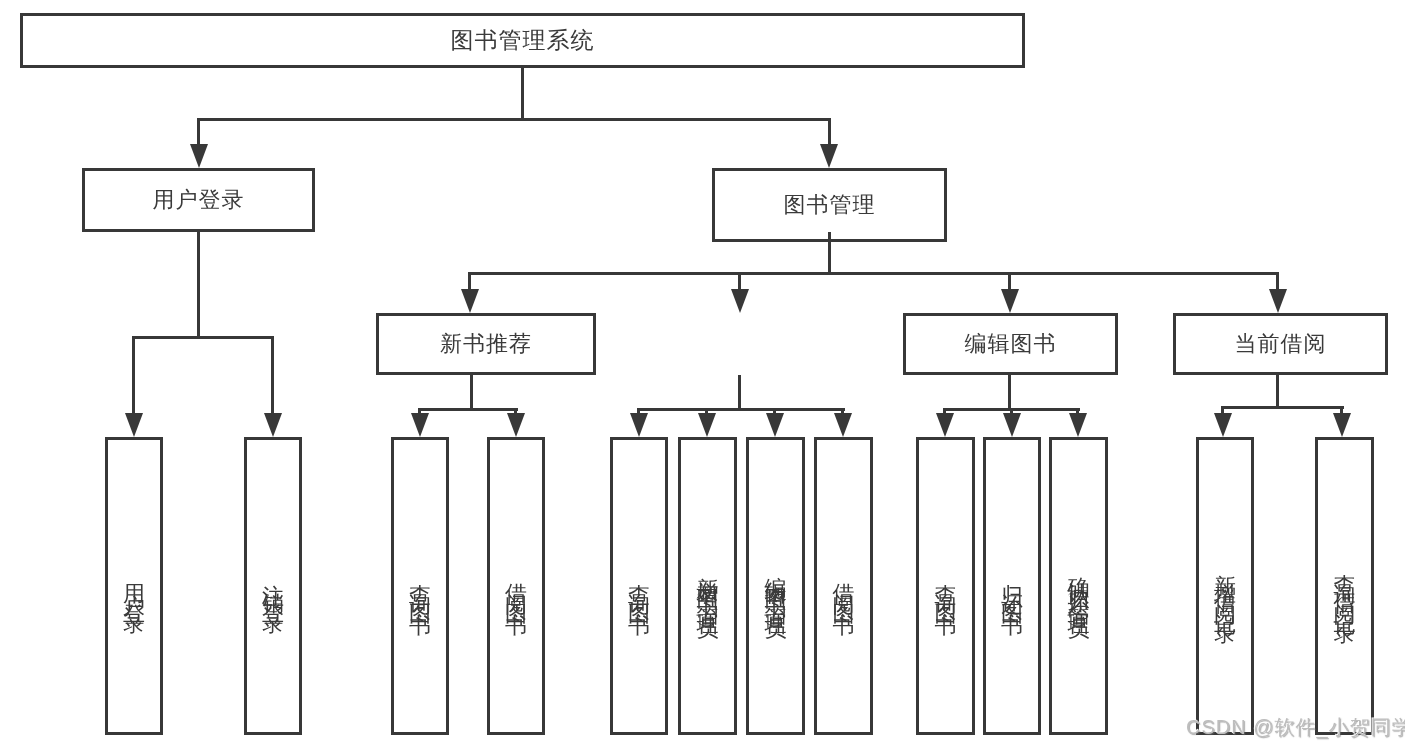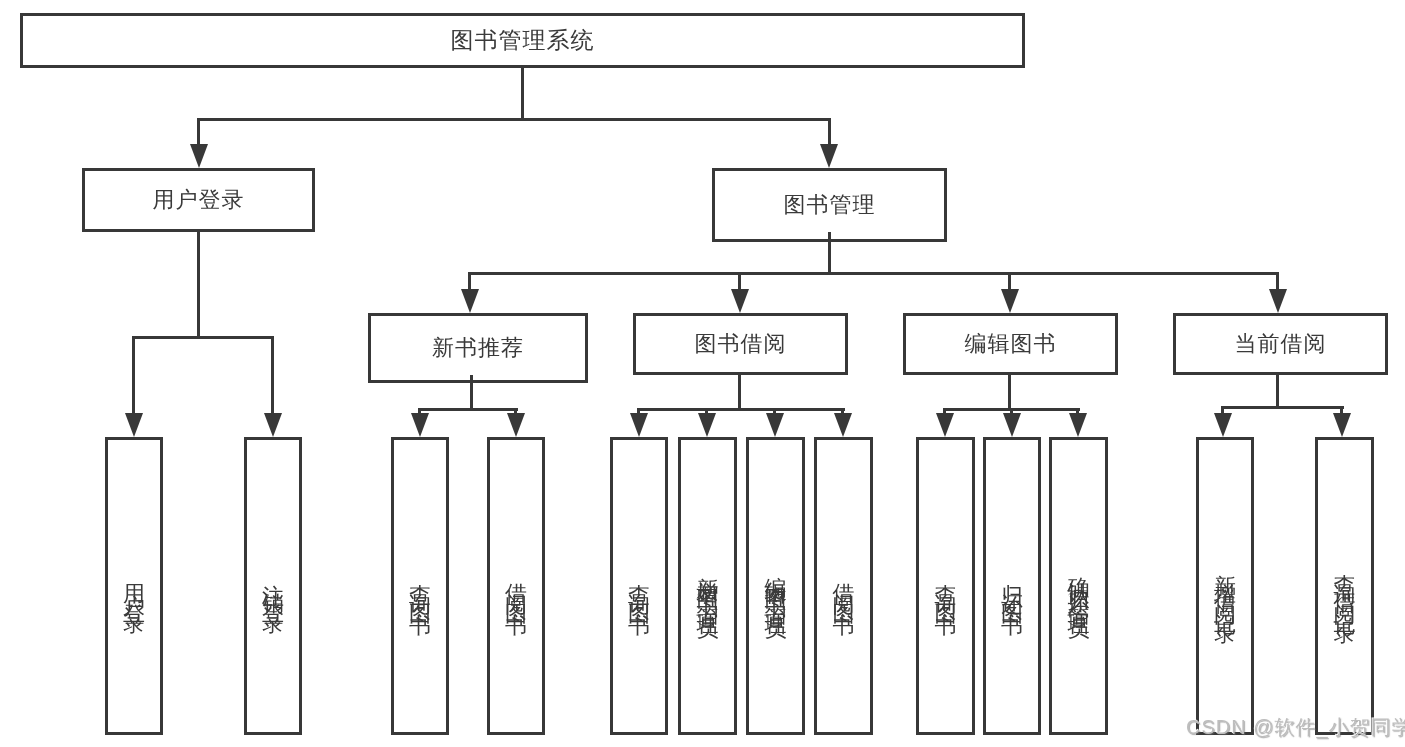--- a/index.html
+++ b/index.html
@@ -40,25 +40,22 @@
     <span class="hlabel">图书管理系统</span>
   </div>
 
   <div class="box" style="left:82px;top:168px;width:233px;height:64px;">
     <span class="hlabel">用户登录</span>
   </div>
   <div class="box" style="left:712px;top:168px;width:235px;height:74px;">
     <span class="hlabel">图书管理</span>
   </div>
 
-  <div class="box" style="left:368px;top:313px;width:220px;height:70px;">
+  <div class="box" style="left:376px;top:313px;width:220px;height:62px;">
     <span class="hlabel">新书推荐</span>
-  </div>
-  <div class="box" style="left:633px;top:313px;width:215px;height:62px;">
-    <span class="hlabel">图书借阅</span>
   </div>
   <div class="box" style="left:903px;top:313px;width:215px;height:62px;">
     <span class="hlabel">编辑图书</span>
   </div>
   <div class="box" style="left:1173px;top:313px;width:215px;height:62px;">
     <span class="hlabel">当前借阅</span>
   </div>
 
   <div class="box leaf" style="left:105px;top:437px;width:58px;height:298px;">
     <span class="vtext">用户登录</span>

